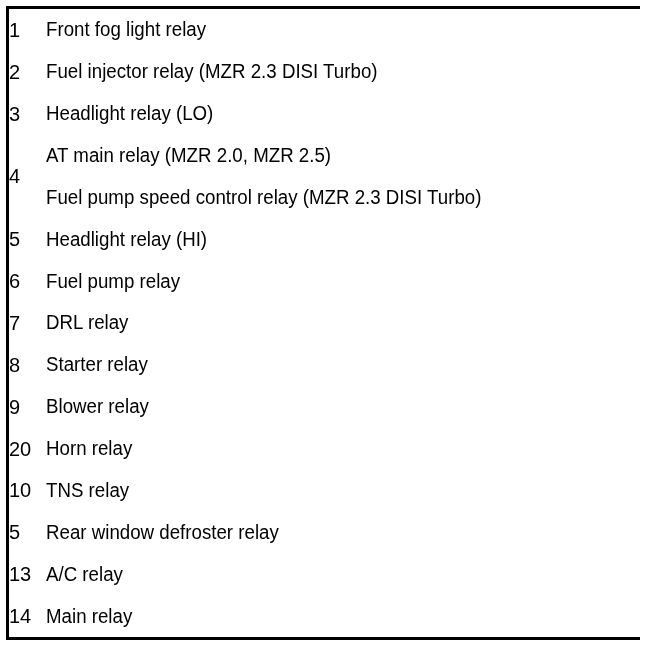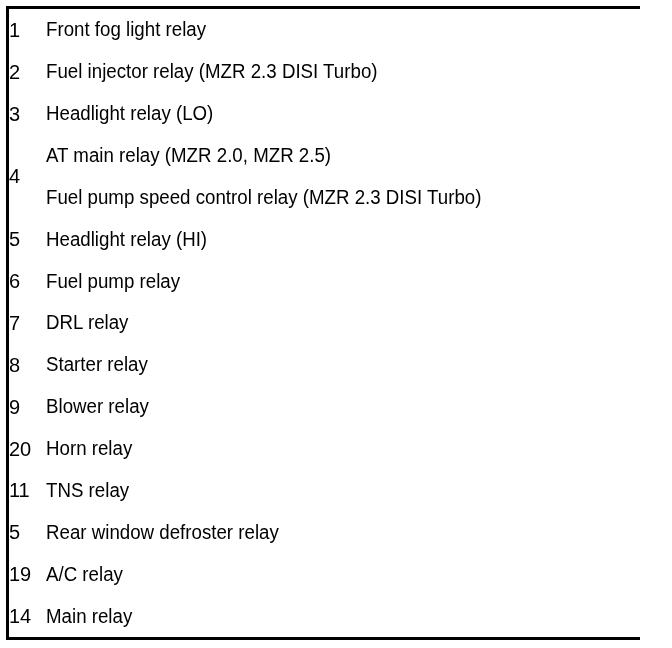--- a/index.html
+++ b/index.html
@@ -140,29 +140,29 @@
         </tr>
         <tr style="height: 6.66667%;">
           <td class="num-cell"><span class="num-text">9</span></td>
           <td class="desc-cell"><span class="desc-text">Blower relay</span></td>
         </tr>
         <tr style="height: 6.66667%;">
           <td class="num-cell"><span class="num-text">20</span></td>
           <td class="desc-cell"><span class="desc-text">Horn relay</span></td>
         </tr>
         <tr style="height: 6.66667%;">
-          <td class="num-cell"><span class="num-text">11</span></td>
+          <td class="num-cell"><span class="num-text">10</span></td>
           <td class="desc-cell"><span class="desc-text">TNS relay</span></td>
         </tr>
         <tr style="height: 6.66667%;">
           <td class="num-cell"><span class="num-text">5</span></td>
           <td class="desc-cell"><span class="desc-text">Rear window defroster relay</span></td>
         </tr>
         <tr style="height: 6.66667%;">
-          <td class="num-cell"><span class="num-text">19</span></td>
+          <td class="num-cell"><span class="num-text">13</span></td>
           <td class="desc-cell"><span class="desc-text">A/C relay</span></td>
         </tr>
         <tr class="last-row" style="height: 6.66667%;">
           <td class="num-cell" style="border-bottom: 0px;"><span class="num-text">14</span></td>
           <td class="desc-cell" style="border-bottom: 0px;"><span class="desc-text">Main relay</span></td>
         </tr>
       </tbody>
   </table>
 </div>
 

